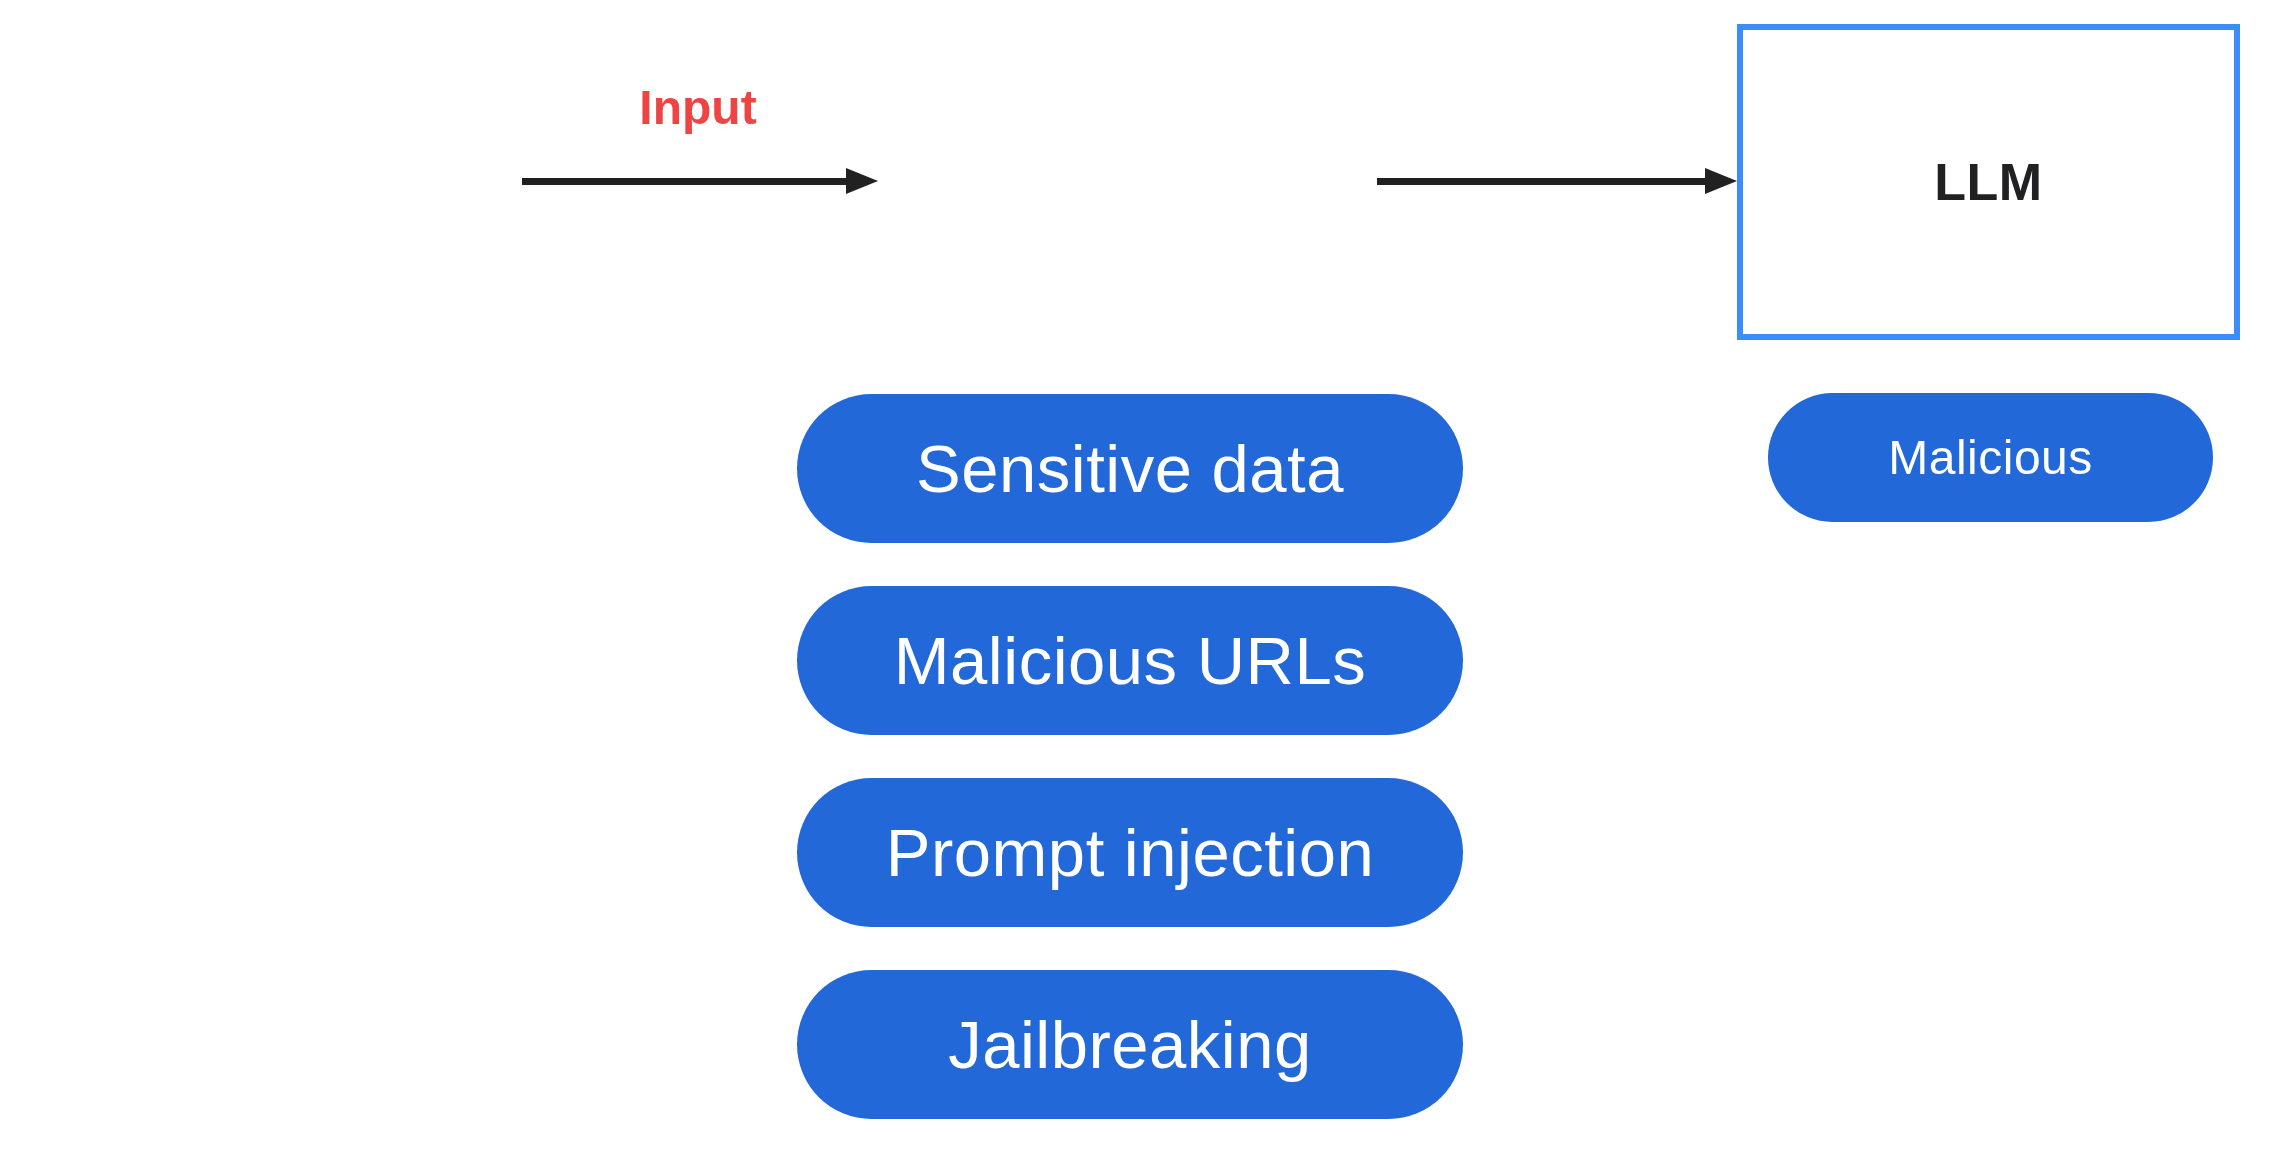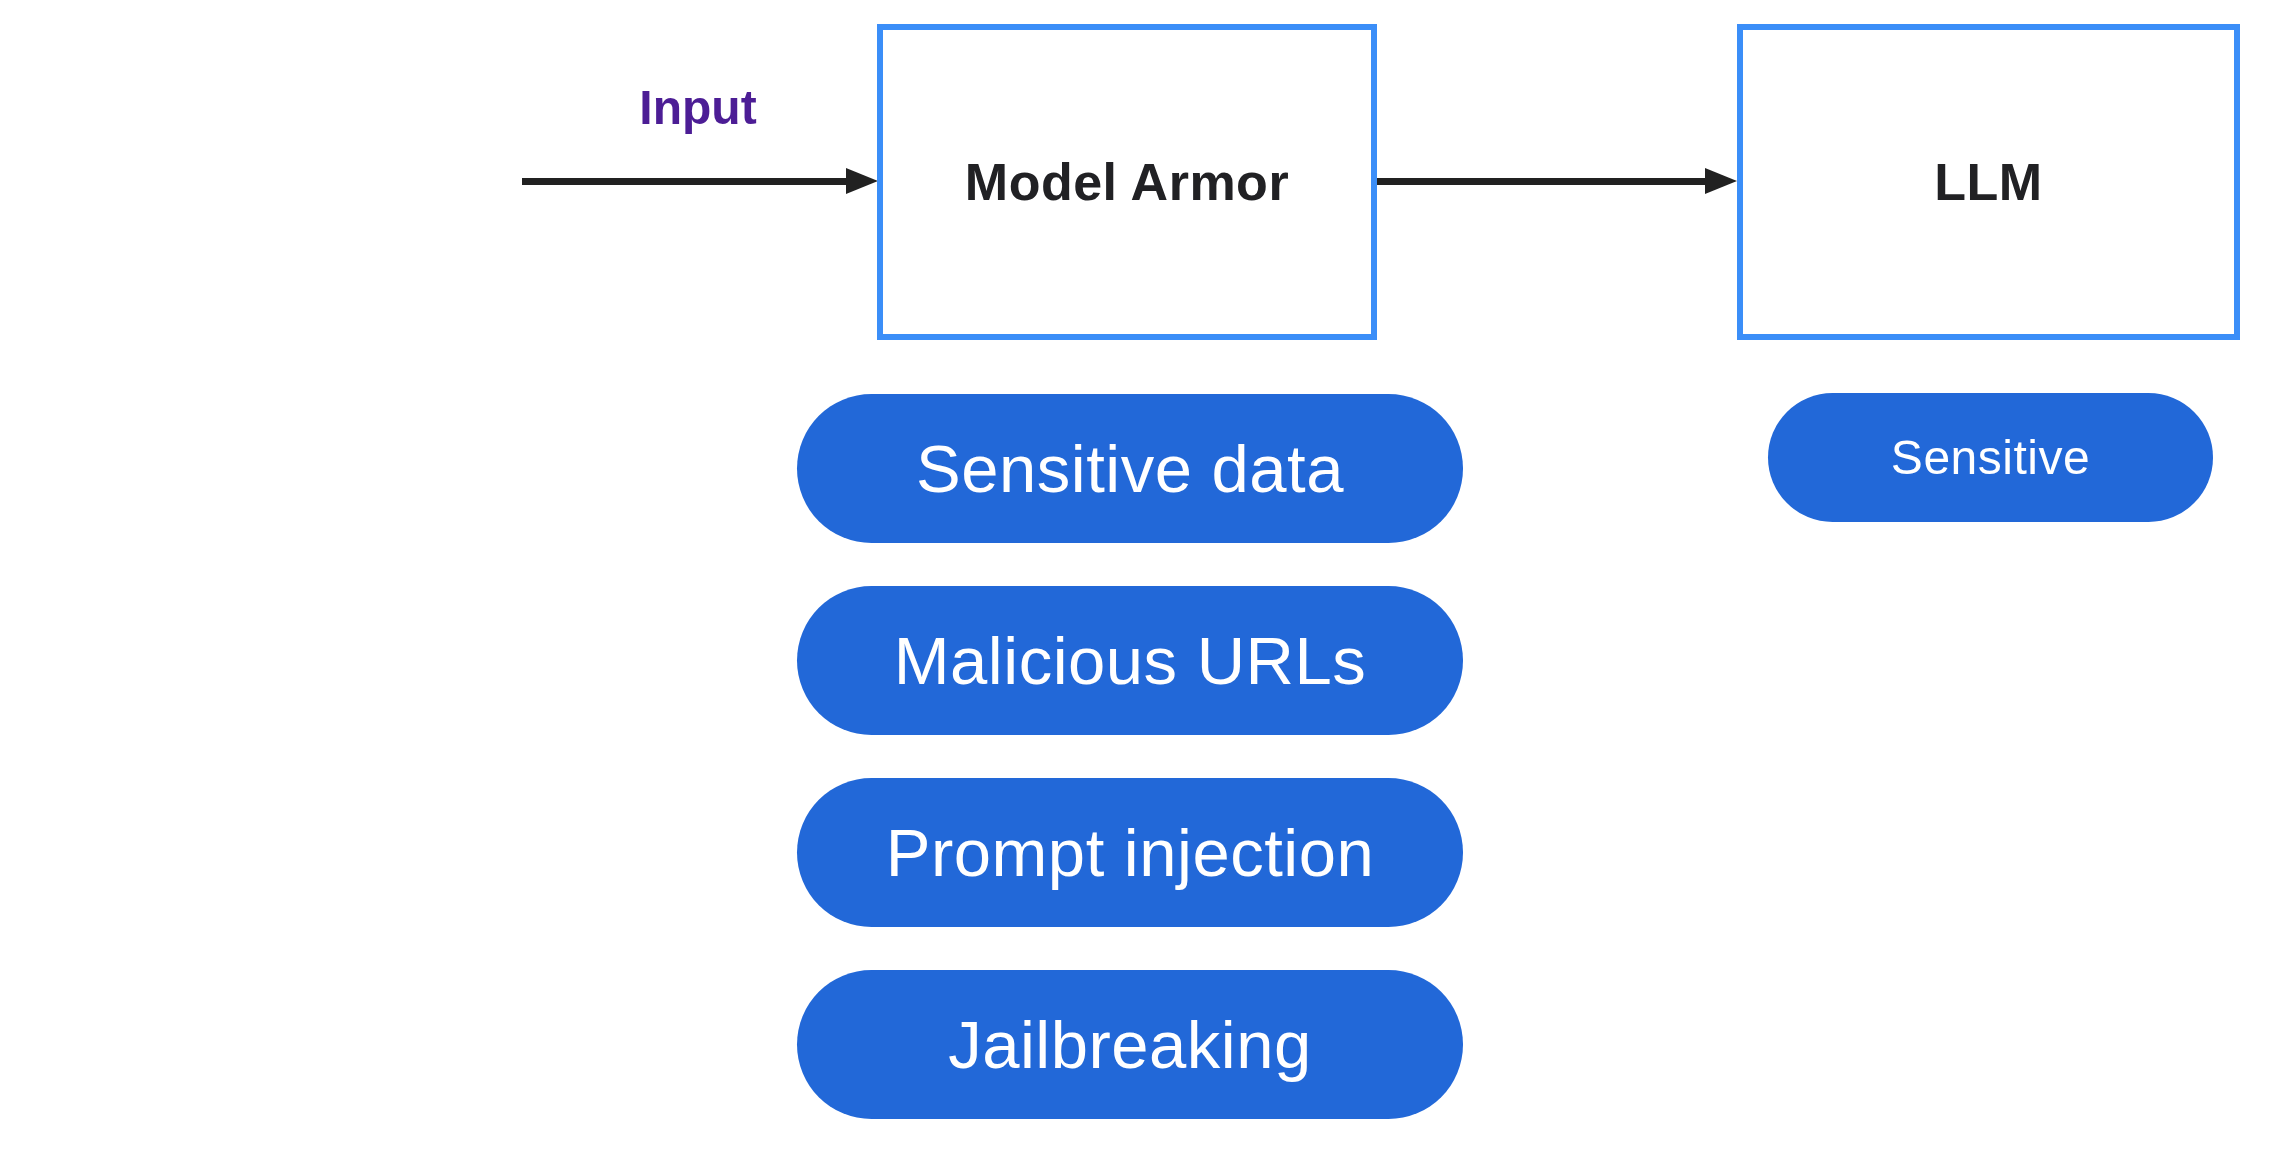--- a/index.html
+++ b/index.html
@@ -60,21 +60,21 @@
   #arrow2-head { left: 1705px; }
 
   .edge-label {
     position: absolute;
     left: 548px;
     top: 80px;
     width: 300px;
     text-align: center;
     font-size: 48px;
     font-weight: 700;
-    color: #4c1d95;
+    color: #ef4444;
   }
 
   
   .pill {
     position: absolute;
     background: #2268d8;
     color: #ffffff;
     border-radius: 90px;
     display: flex;
     align-items: center;
@@ -106,31 +106,28 @@
 <body>
 
 <div id="canvas">
 
 
   <div class="edge-label">Input</div>
 
   <div class="arrow-line" id="arrow1-line"></div>
   <div class="arrow-head" id="arrow1-head"></div>
 
-  <div class="node-box" id="model-armor-box">
-    <span class="node-label">Model Armor</span>
-  </div>
 
   <div class="arrow-line" id="arrow2-line"></div>
   <div class="arrow-head" id="arrow2-head"></div>
 
   <div class="node-box" id="llm-box">
     <span class="node-label">LLM</span>
   </div>
 
   <div class="pill filter-pill" id="filter-pill-0">Sensitive data</div>
   <div class="pill filter-pill" id="filter-pill-1">Malicious URLs</div>
   <div class="pill filter-pill" id="filter-pill-2">Prompt injection</div>
   <div class="pill filter-pill" id="filter-pill-3">Jailbreaking</div>
 
-  <div class="pill" id="guardrails-pill">Sensitive</div>
+  <div class="pill" id="guardrails-pill">Malicious</div>
 
 </div>
 
 </body></html>

